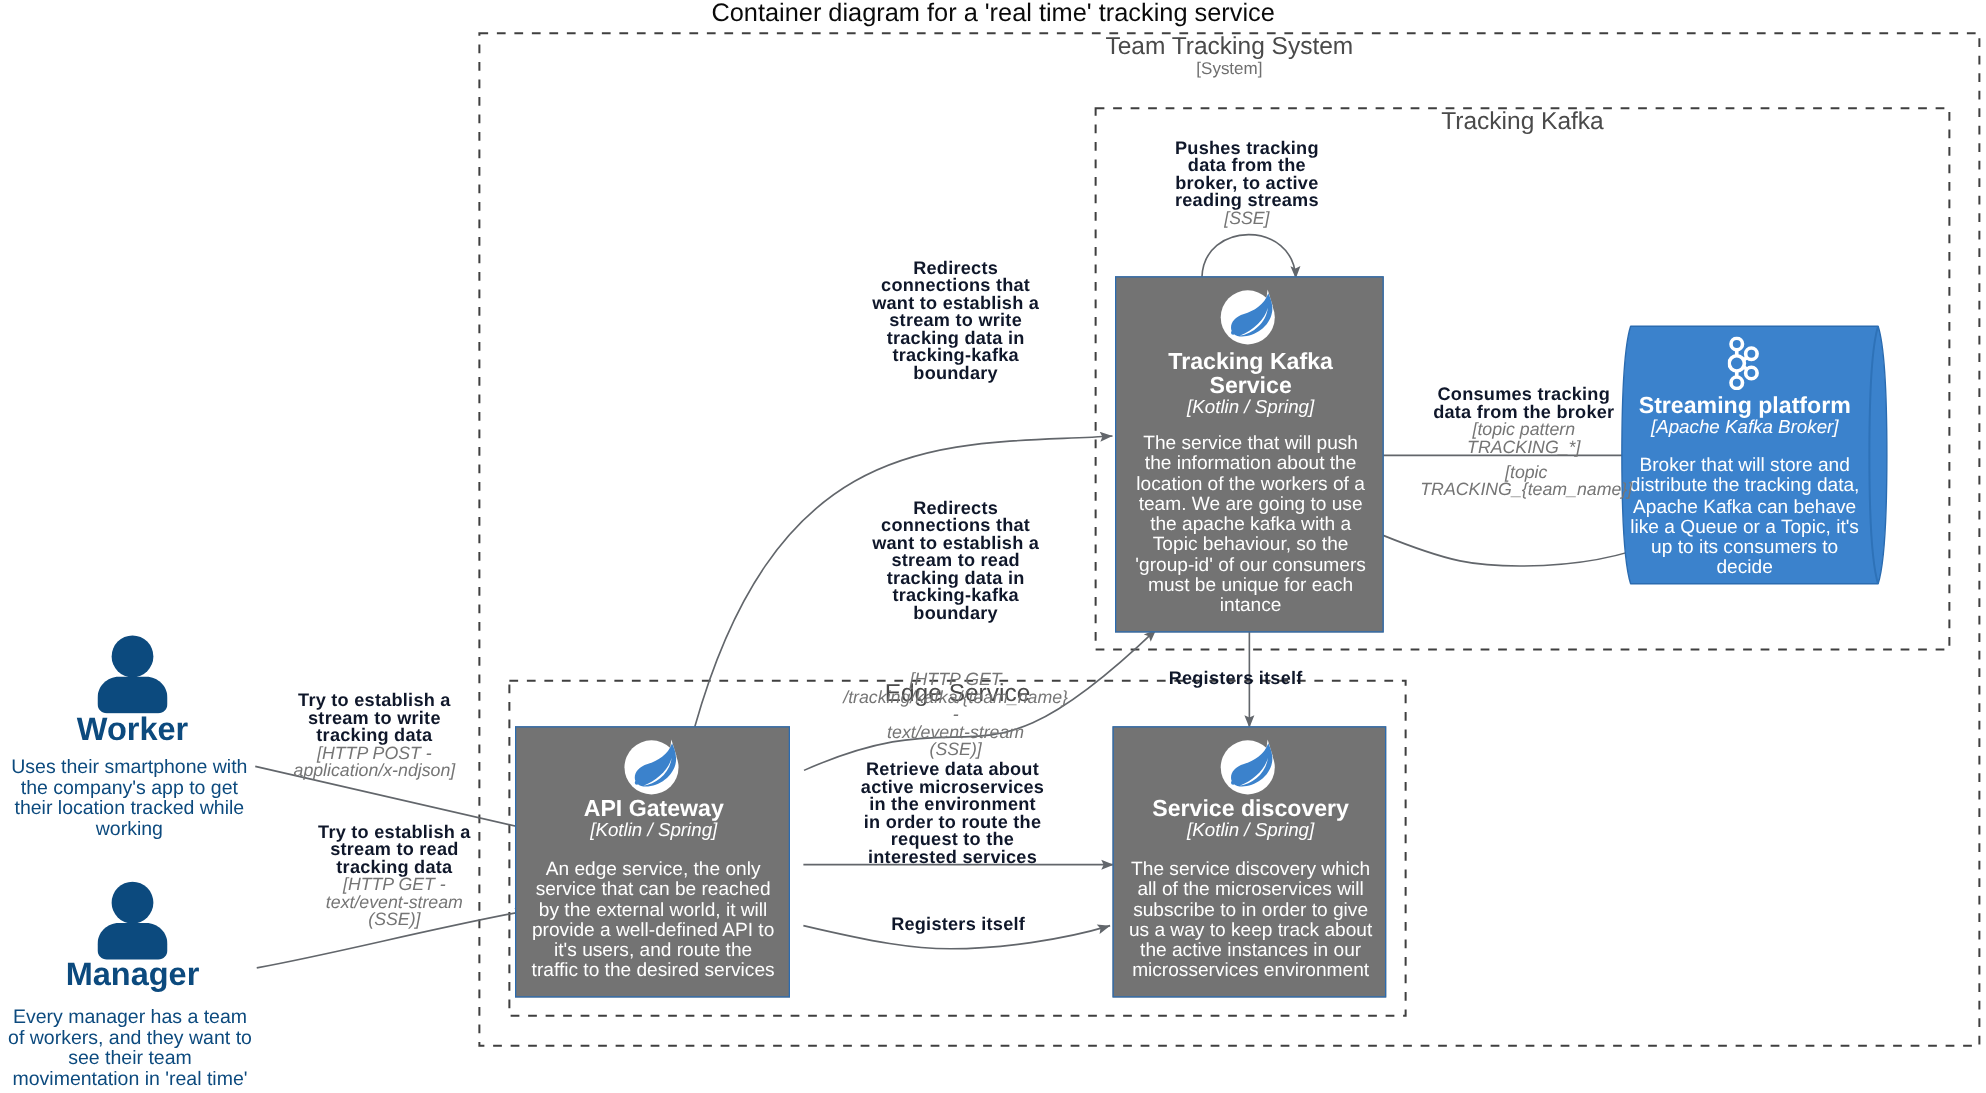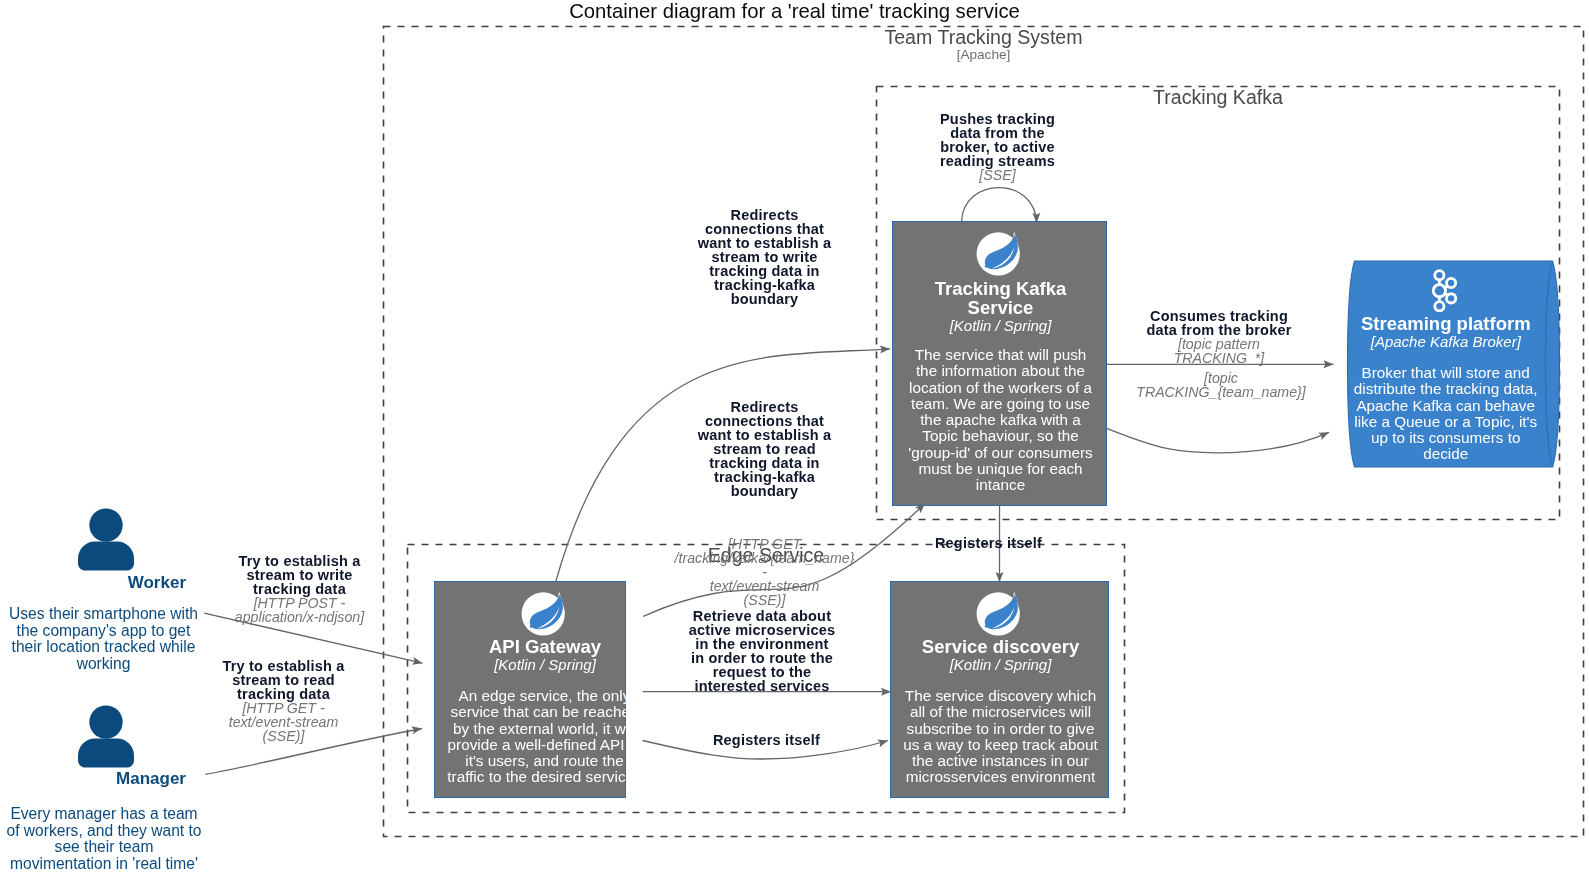--- a/index.html
+++ b/index.html
@@ -12,38 +12,38 @@
        font-size:20.3px;color:#0a0a0a;line-height:23px;}
   .bnd-label{position:absolute;left:0;width:100%;text-align:center;
        font-size:19.6px;line-height:20px;color:#4a4a4a;white-space:nowrap;}
   .bnd-sublabel{position:absolute;left:0;width:100%;text-align:center;
        font-size:13.6px;line-height:15px;color:#6f6f6f;white-space:nowrap;}
   .container-box{position:absolute;background:#737373;border:1px solid #2a6bb0;
        box-sizing:border-box;color:#fff;text-align:center;}
   .c-title{font-size:18.5px;font-weight:bold;line-height:18.6px;}
   .c-tech{font-size:15px;font-style:italic;line-height:16px;}
   .c-desc{font-size:15.3px;line-height:16.3px;}
-  .person-label{position:absolute;text-align:right;font-size:17px;font-weight:bold;color:#0c4a7e;line-height:22px;}
+  .person-label{position:absolute;text-align:center;font-size:26px;font-weight:bold;color:#0c4a7e;line-height:22px;}
   .person-desc{position:absolute;text-align:center;font-size:15.6px;line-height:16.7px;color:#0c4a7e;}
   .rel{position:absolute;text-align:center;}
   .rel-label{font-size:14.5px;font-weight:bold;line-height:14px;color:#0f172a;letter-spacing:0.2px;}
   .rel-tech{font-size:14.2px;font-style:italic;line-height:14px;color:#757575;}
 </style>
 </head>
 <body>
 
 <div class="abs" id="diagram-title">Container diagram for a 'real time' tracking service</div>
 
 <svg id="boundary-layer" width="1589" height="874" style="position:absolute;left:0;top:0;">
   <rect x="383.5" y="26.5" width="1200" height="810" fill="none" stroke="#3f3f3f" stroke-width="1.6" stroke-dasharray="7 7"></rect>
   <rect x="876.5" y="86.5" width="683" height="433" fill="none" stroke="#3f3f3f" stroke-width="1.6" stroke-dasharray="7 7"></rect>
   <rect x="407.5" y="544.5" width="717" height="268" fill="none" stroke="#3f3f3f" stroke-width="1.6" stroke-dasharray="7 7"></rect>
 </svg>
 <div class="bnd-label" style="left:383px;top:27px;width:1201px;">Team Tracking System</div>
-<div class="bnd-sublabel" style="left:383px;top:46.5px;width:1201px;">[Apache]</div>
+<div class="bnd-sublabel" style="left:383px;top:46.5px;width:1201px;">[System]</div>
 <div class="bnd-label" style="left:876px;top:86.5px;width:684px;">Tracking Kafka</div>
 <div class="bnd-label" style="left:407px;top:544.5px;width:718px;">Edge Service</div>
 
 <svg id="svg-layer" viewBox="0 0 1589 874">
  <defs>
   <marker id="arw" markerWidth="11" markerHeight="8.4" refX="10.3" refY="4.2" orient="auto" markerUnits="userSpaceOnUse">
     <path d="M0.3 0.2 L10.3 4.2 L0.3 8.2 L2.2 4.2 Z" fill="#62666b"></path>
   </marker>
  </defs>
  <g fill="none" stroke="#62666b" stroke-width="1.3" marker-end="url(#arw)">
@@ -82,21 +82,21 @@
       <line x1="12.6" y1="24.2" x2="15.3" y2="26.2"></line>
     </g>
   </symbol>
   <symbol id="person-mark" viewBox="0 0 56 63">
     <circle cx="28" cy="17.1" r="16.7" fill="#0c4a7e"></circle>
     <path fill="#0c4a7e" d="M17 33.4 C7.6 33.4 0 41 0 50.4 L0 55.2 C0 59.3 3.3 62.6 7.4 62.6 L48.6 62.6 C52.7 62.6 56 59.3 56 55.2 L56 50.4 C56 41 48.4 33.4 39 33.4 Z"></path>
   </symbol>
  </defs>
 </svg>
 
-<div class="container-box" style="left:434px;top:581px;width:192px;height:217px;">
+<div class="container-box" style="left:412px;top:581px;width:220px;height:217px;">
   <svg class="abs" style="left:85.5px;top:5.5px;width:49px;height:49.5px;">
       <use href="#spring-leaf"></use>
     </svg>
   <div class="abs c-title" style="left:0;top:56px;width:220px;">API Gateway</div>
   <div class="abs c-tech" style="left:0;top:75px;width:220px;">[Kotlin / Spring]</div>
   <div class="abs c-desc" style="left:11px;top:106px;width:197px;">An edge service, the only service that can be reached by the external world, it will provide a well-defined API to it's users, and route the traffic to the desired services</div>
 </div>
 
 <div class="container-box" style="left:890px;top:581px;width:219px;height:217px;">
   <svg class="abs" style="left:85px;top:5.5px;width:49px;height:49.5px;">
@@ -109,39 +109,39 @@
 
 <div class="container-box" style="left:892px;top:221px;width:215px;height:285px;">
   <svg class="abs" style="left:83px;top:5.5px;width:49px;height:49.5px;">
       <use href="#spring-leaf"></use>
     </svg>
   <div class="abs c-title" style="left:10px;top:58px;width:195px;">Tracking Kafka Service</div>
   <div class="abs c-tech" style="left:0;top:96px;width:215px;">[Kotlin / Spring]</div>
   <div class="abs c-desc" style="left:9px;top:125px;width:197px;">The service that will push the information about the location of the workers of a team. We are going to use the apache kafka with a Topic behaviour, so the 'group-id' of our consumers must be unique for each intance</div>
 </div>
 
-<div class="abs" style="left:1354px;top:257px;width:199px;height:214px;overflow:visible;text-align:center;color:#fff;">
+<div class="abs" style="left:1304px;top:257px;width:199px;height:214px;overflow:visible;text-align:center;color:#fff;">
   <svg class="abs" style="left:0;top:0;width:199px;height:214px;overflow:visible;" viewBox="0 0 199 214">
     <path d="M0.5 4 L198.5 4 C203 18 205.5 56 205.5 107 C205.5 158 203 196 198.5 210 L0.5 210 C-4 196 -6.5 158 -6.5 107 C-6.5 56 -4 18 0.5 4 Z" fill="#3b82cc" stroke="#2a6bb0" stroke-width="1.1" stroke-linejoin="round"></path>
     <path d="M198.5 4 C194 18 191.5 56 191.5 107 C191.5 158 194 196 198.5 210" fill="none" stroke="#2e72b8" stroke-width="1.6"></path>
   </svg>
   <svg class="abs" style="left:78.4px;top:12.1px;width:26px;height:43.4px;">
       <use href="#kafka-mark"></use>
     </svg>
   <div class="abs c-title" style="left:4.3px;top:58px;width:175px;">Streaming platform</div>
   <div class="abs c-tech" style="left:4.3px;top:77px;width:175px;">[Apache Kafka Broker]</div>
   <div class="abs c-desc" style="left:-4.3px;top:108px;width:192px;">Broker that will store and distribute the tracking data, Apache Kafka can behave like a Queue or a Topic, it's up to its consumers to decide</div>
 </div>
 
 <div class="rel" style="left:232px;top:554px;width:135px;">
   <div class="rel-label">Try to establish a stream to write tracking data</div>
   <div class="rel-tech">[HTTP POST - application/x-ndjson]</div>
 </div>
 
-<div class="rel" style="left:216px;top:659px;width:135px;">
+<div class="rel" style="left:248px;top:659px;width:135px;">
   <div class="rel-label">Try to establish a stream to read tracking data</div>
   <div class="rel-tech">[HTTP GET - text/event-stream (SSE)]</div>
 </div>
 
 <div class="rel" style="left:692px;top:208px;width:145px;">
   <div class="rel-label">Redirects connections that want to establish a stream to write tracking data in tracking-kafka boundary</div>
 </div>
 
 <div class="rel" style="left:673px;top:400px;width:183px;">
   <div class="rel-label" style="width:145px;margin:0 auto;">Redirects connections that want to establish a stream to read tracking data in tracking-kafka boundary</div>

